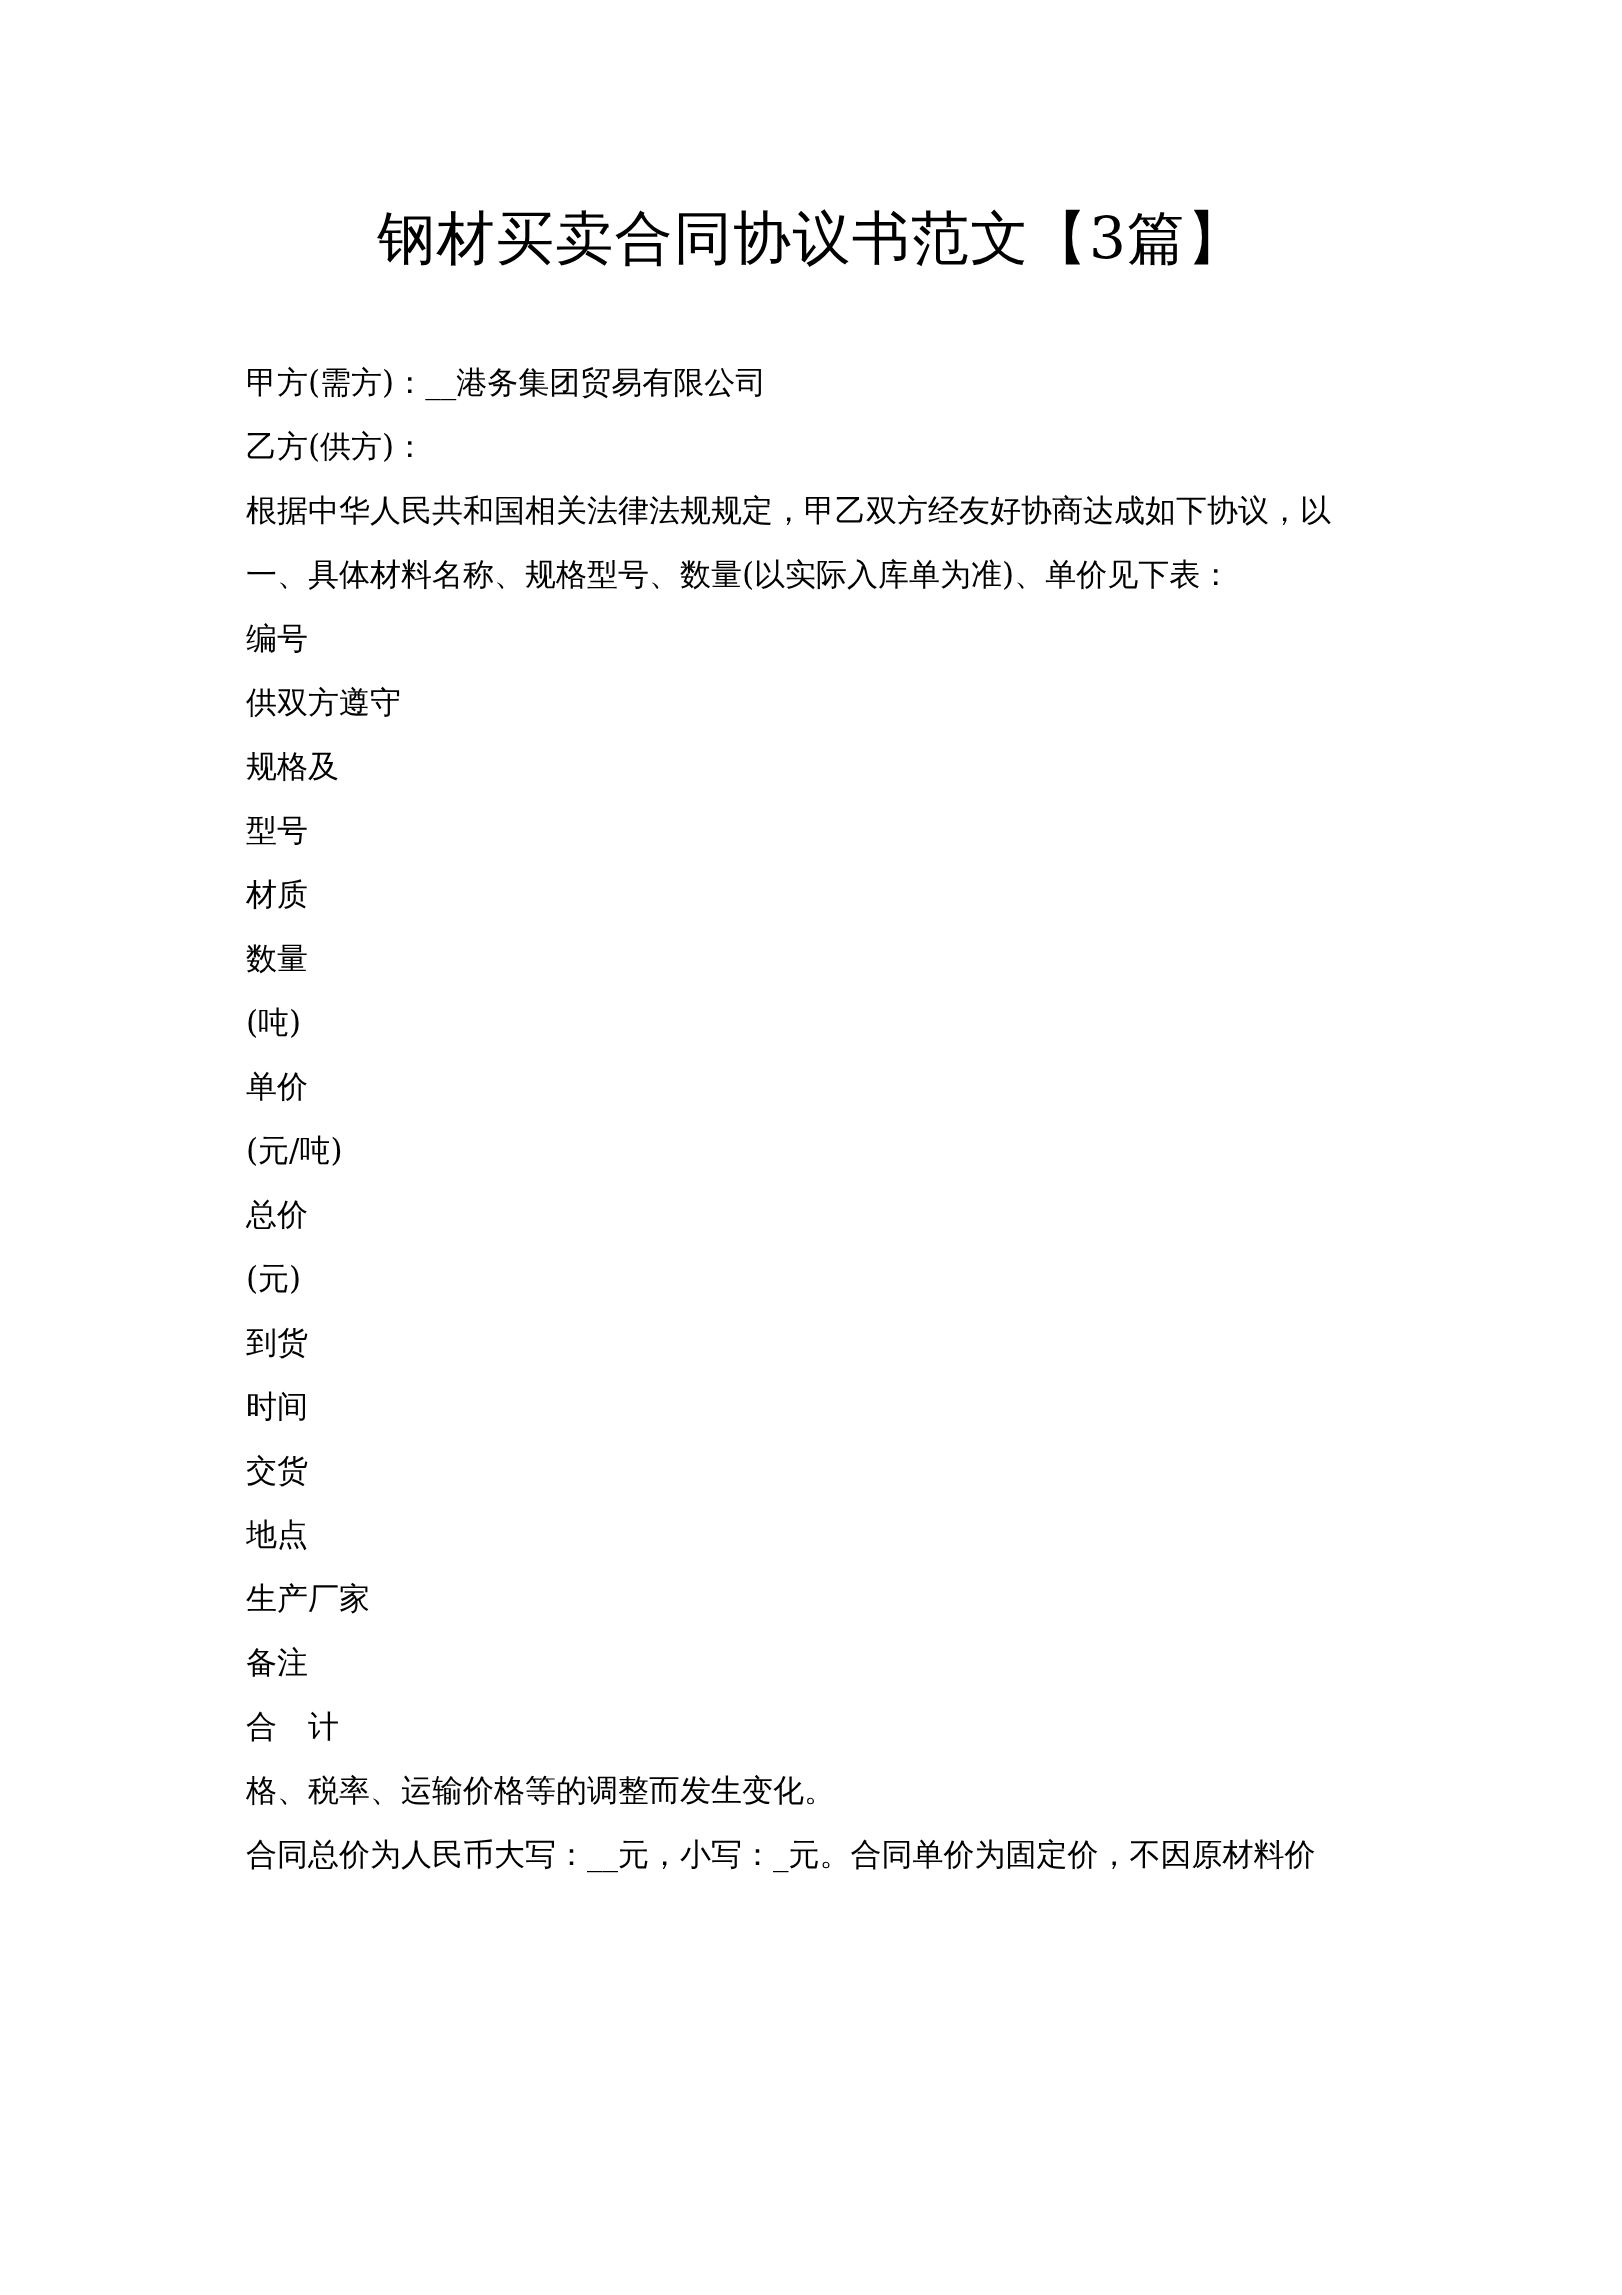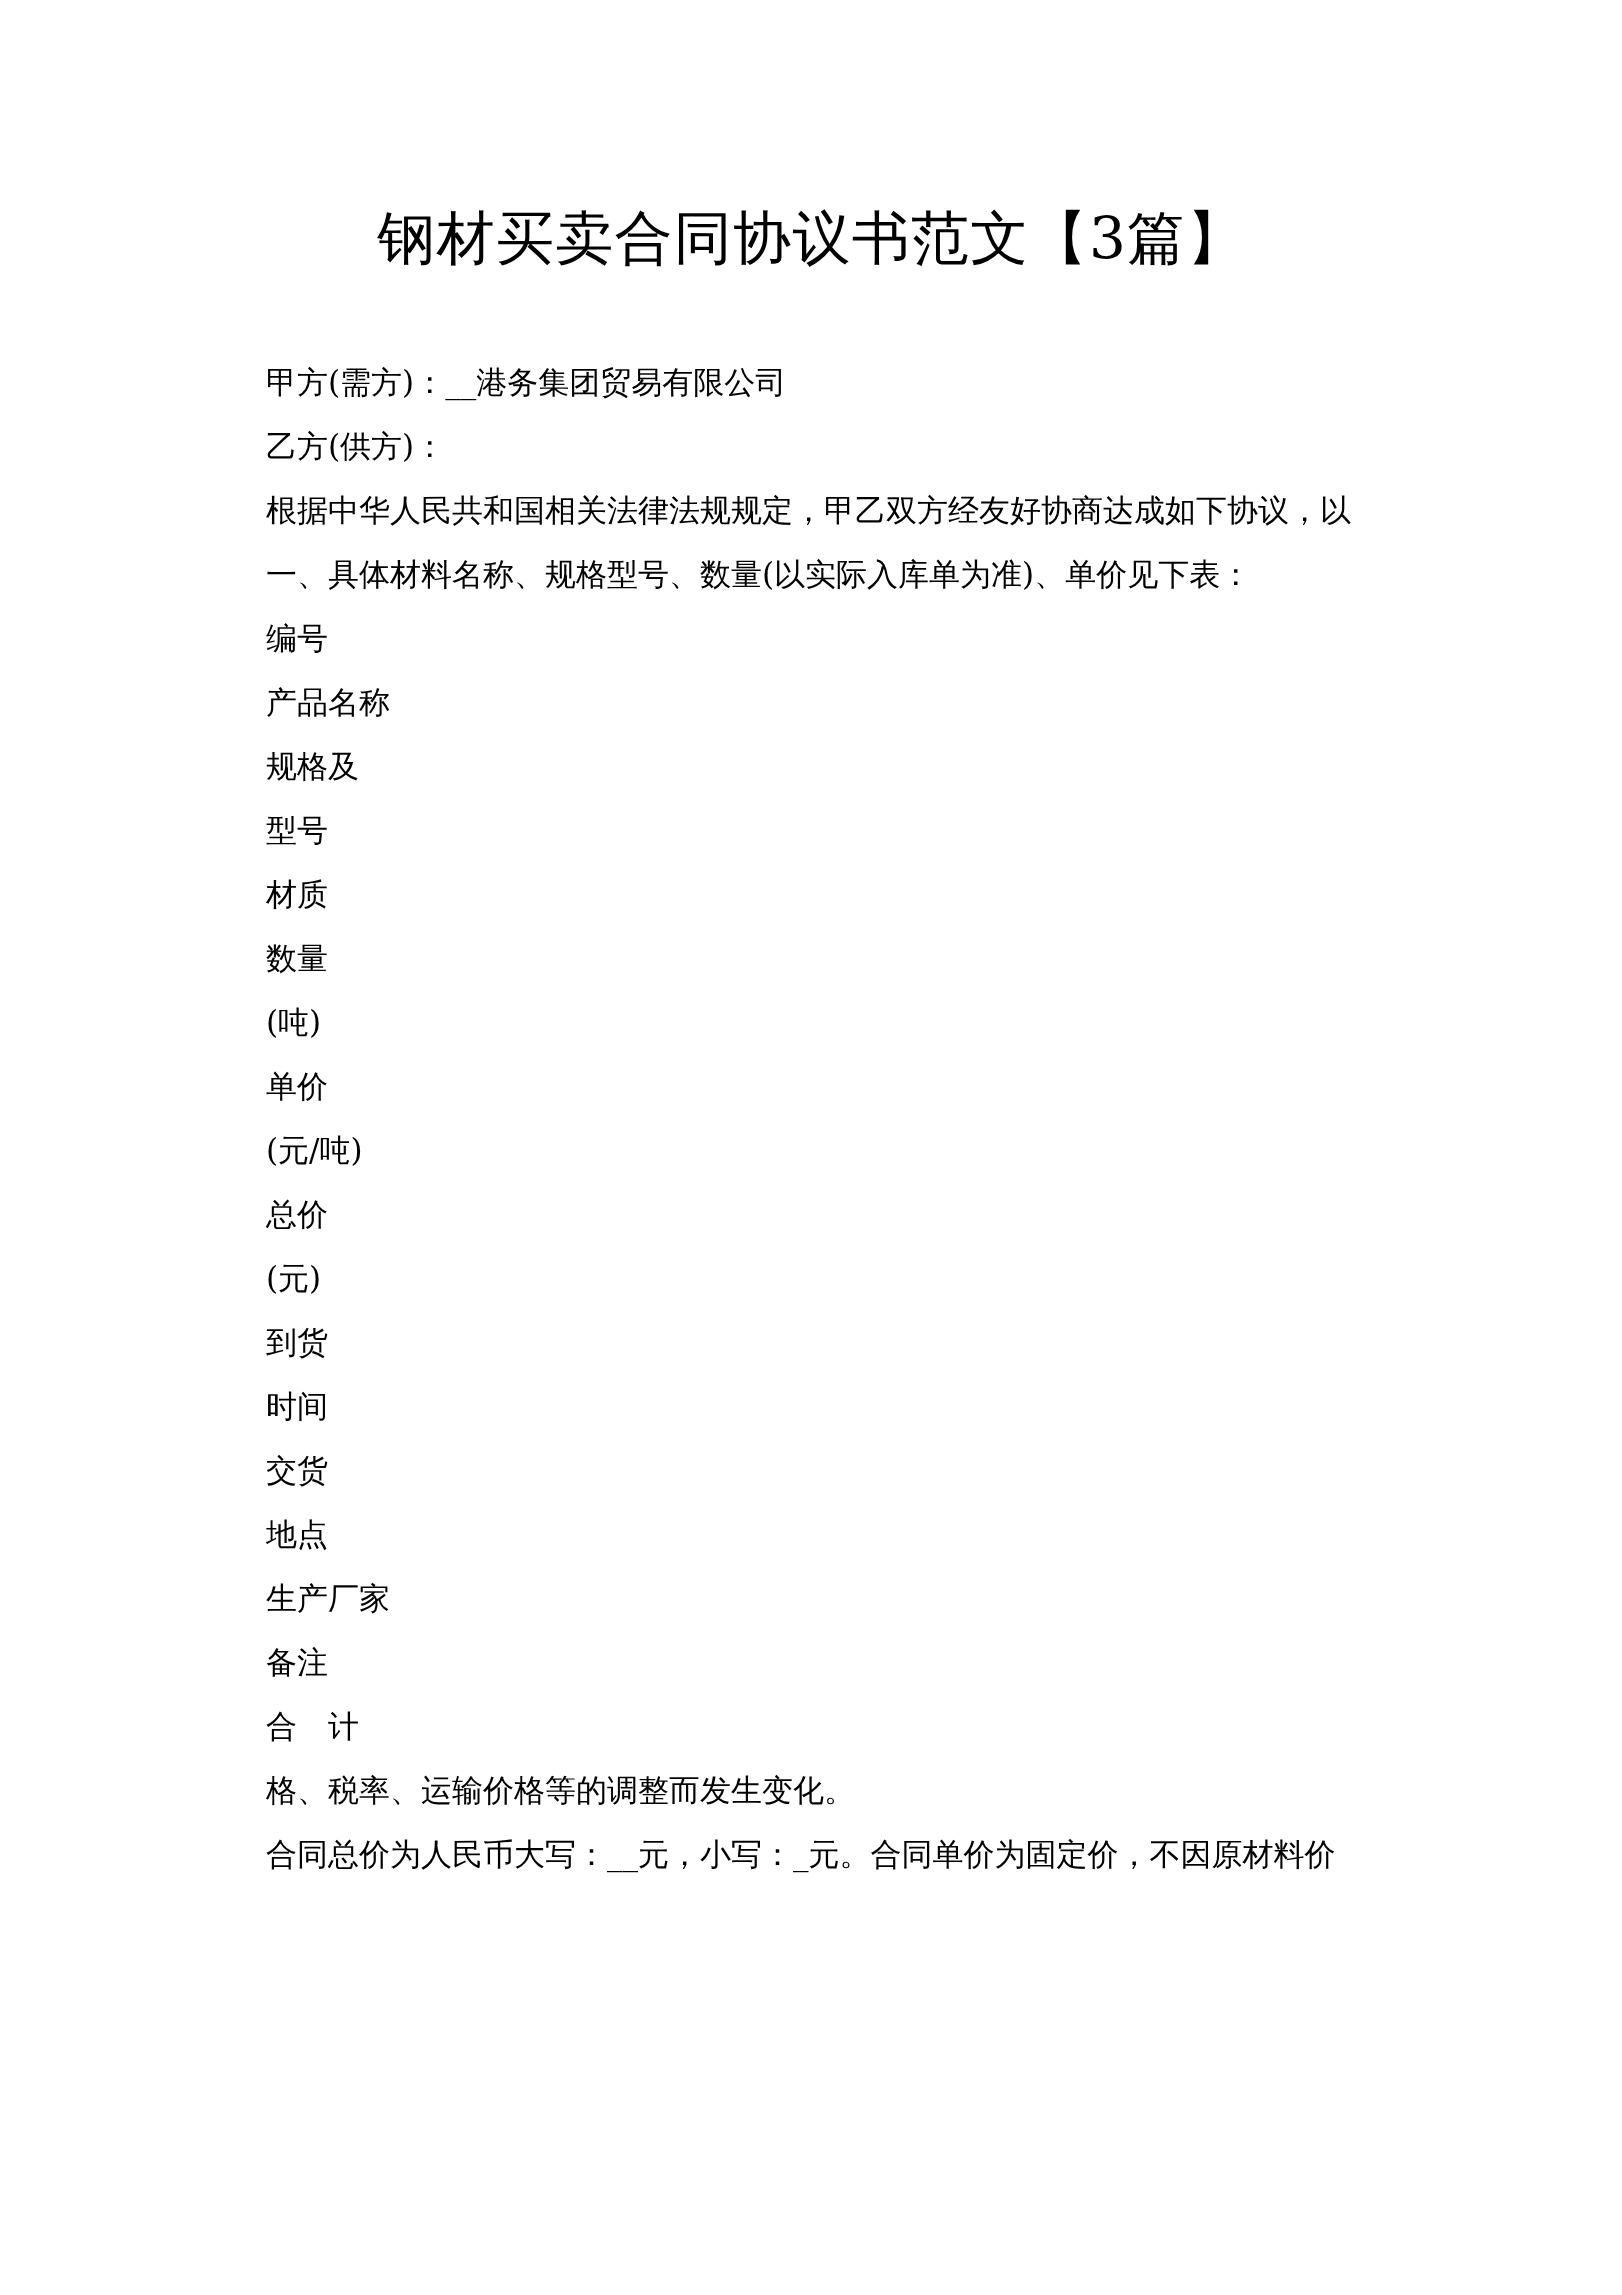--- a/index.html
+++ b/index.html
@@ -33,21 +33,20 @@
       line-height: 85px;
       font-weight: normal;
       margin: 0;
       letter-spacing: 1.3px;
     }
     .body {
       position: absolute;
       left: 246px;
       top: 350px;
       width: 1139px;
-      margin-left: 20px;
     }
     .line {
       font-size: 31px;
       line-height: 64px;
       height: 64px;
       white-space: nowrap;
       margin: 0;
     }
   </style>
 </head>
@@ -58,21 +57,21 @@
   <h1 class="title">钢材买卖合同协议书范文【3篇】</h1>
 
   <div class="body">
     <p class="line">甲方(需方)：__港务集团贸易有限公司</p>
     <p class="line">乙方(供方)：</p>
     <p class="line">根据中华人民共和国相关法律法规规定，甲乙双方经友好协商达成如下协议，以</p>
     <p class="line">一、具体材料名称、规格型号、数量(以实际入库单为准)、单价见下表：</p>
 
     <div>
       <p class="line">编号</p>
-      <p class="line">产品名称</p>
+      <p class="line">供双方遵守</p>
       <p class="line">规格及</p>
       <p class="line">型号</p>
       <p class="line">材质</p>
       <p class="line">数量</p>
       <p class="line">(吨)</p>
       <p class="line">单价</p>
       <p class="line">(元/吨)</p>
       <p class="line">总价</p>
       <p class="line">(元)</p>
       <p class="line">到货</p>

